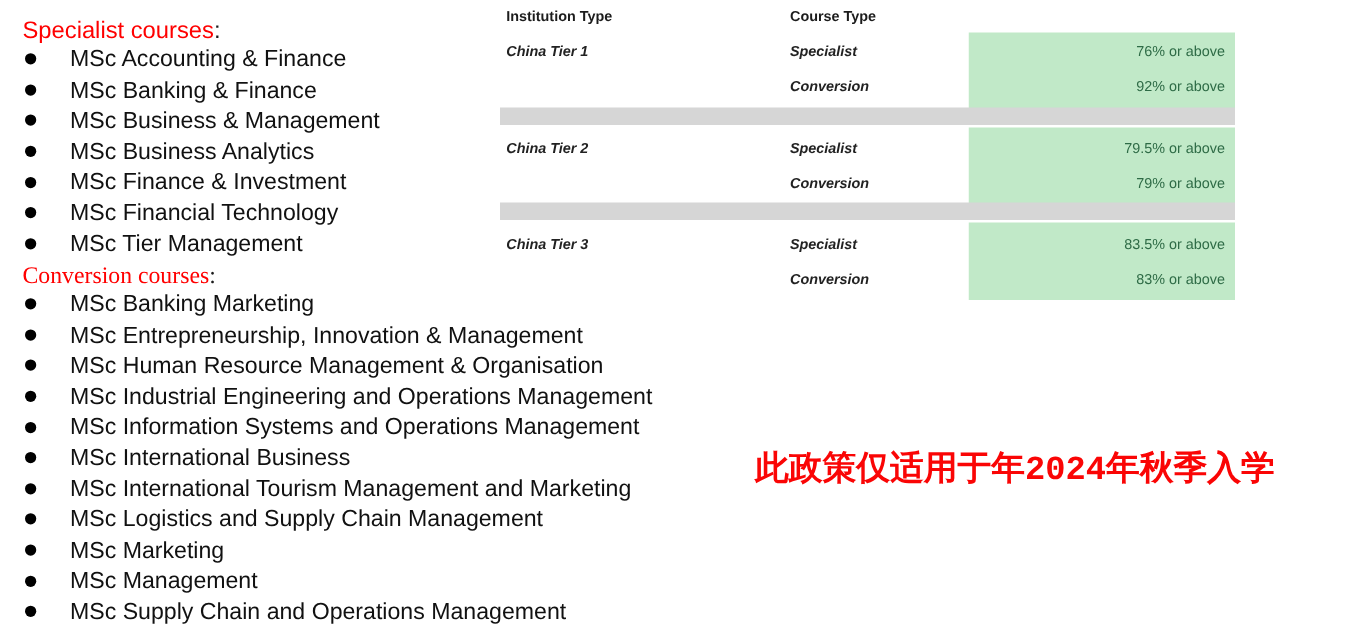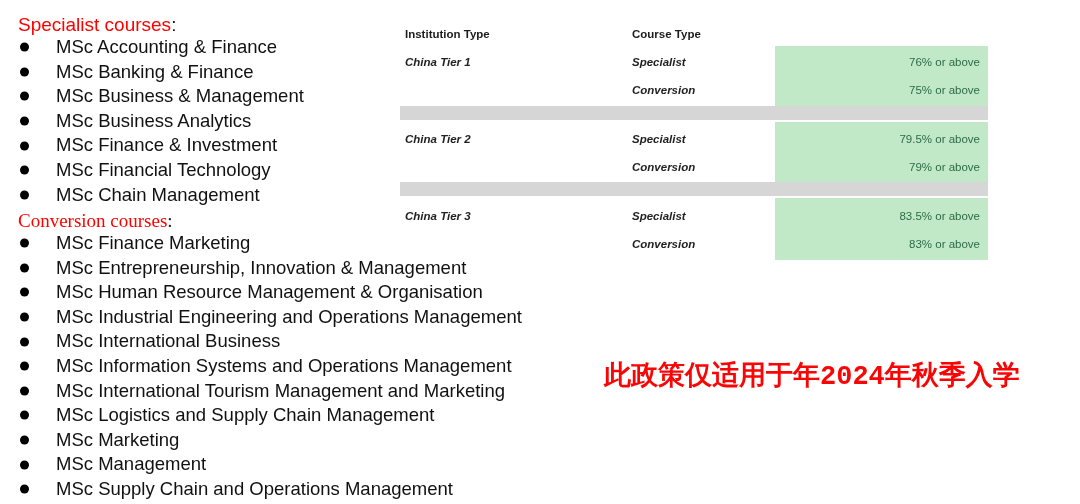--- a/index.html
+++ b/index.html
@@ -67,21 +67,21 @@
     height: 9px;
     border-radius: 50%;
     background: #000000;
     display: block;
   }
 
   
   #score-table {
     position: absolute;
     left: 400px;
-    top: 20px;
+    top: 0;
     width: 588px;
     height: 240px;
   }
   .tbl-row {
     position: absolute;
     left: 0;
     width: 588px;
   }
   .cell-inst {
     position: absolute;
@@ -161,34 +161,34 @@
     <span>Specialist courses</span><span class="colon">:</span>
   </div>
 
   <ul class="course-list" id="specialist-list">
     <li><span class="bullet"></span><span>MSc Accounting &amp; Finance</span></li>
     <li><span class="bullet"></span><span>MSc Banking &amp; Finance</span></li>
     <li><span class="bullet"></span><span>MSc Business &amp; Management</span></li>
     <li><span class="bullet"></span><span>MSc Business Analytics</span></li>
     <li><span class="bullet"></span><span>MSc Finance &amp; Investment</span></li>
     <li><span class="bullet"></span><span>MSc Financial Technology</span></li>
-    <li><span class="bullet"></span><span>MSc Chain Management</span></li>
+    <li><span class="bullet"></span><span>MSc Tier Management</span></li>
   </ul>
 
   <div class="section-heading" id="conversion-heading">
     <span>Conversion courses</span><span class="colon">:</span>
   </div>
 
   <ul class="course-list" id="conversion-list">
-    <li><span class="bullet"></span><span>MSc Finance Marketing</span></li>
+    <li><span class="bullet"></span><span>MSc Banking Marketing</span></li>
     <li><span class="bullet"></span><span>MSc Entrepreneurship, Innovation &amp; Management</span></li>
     <li><span class="bullet"></span><span>MSc Human Resource Management &amp; Organisation</span></li>
     <li><span class="bullet"></span><span>MSc Industrial Engineering and Operations Management</span></li>
+    <li><span class="bullet"></span><span>MSc Information Systems and Operations Management</span></li>
     <li><span class="bullet"></span><span>MSc International Business</span></li>
-    <li><span class="bullet"></span><span>MSc Information Systems and Operations Management</span></li>
     <li><span class="bullet"></span><span>MSc International Tourism Management and Marketing</span></li>
     <li><span class="bullet"></span><span>MSc Logistics and Supply Chain Management</span></li>
     <li><span class="bullet"></span><span>MSc Marketing</span></li>
     <li><span class="bullet"></span><span>MSc Management</span></li>
     <li><span class="bullet"></span><span>MSc Supply Chain and Operations Management</span></li>
   </ul>
 </div>
 
 <div id="score-table">
 
@@ -206,21 +206,21 @@
 
   <div class="tbl-row" style="top:36px; height:22px;">
     <span class="cell-inst italic">China Tier 1</span>
     <span class="cell-course italic">Specialist</span>
     <span class="cell-score">76% or above</span>
   </div>
 
   <div class="tbl-row" style="top:64px; height:22px;">
     <span class="cell-inst italic"></span>
     <span class="cell-course italic">Conversion</span>
-    <span class="cell-score">75% or above</span>
+    <span class="cell-score">92% or above</span>
   </div>
 
   <div class="tbl-row" style="top:113px; height:22px;">
     <span class="cell-inst italic">China Tier 2</span>
     <span class="cell-course italic">Specialist</span>
     <span class="cell-score">79.5% or above</span>
   </div>
 
   <div class="tbl-row" style="top:141px; height:22px;">
     <span class="cell-inst italic"></span>

